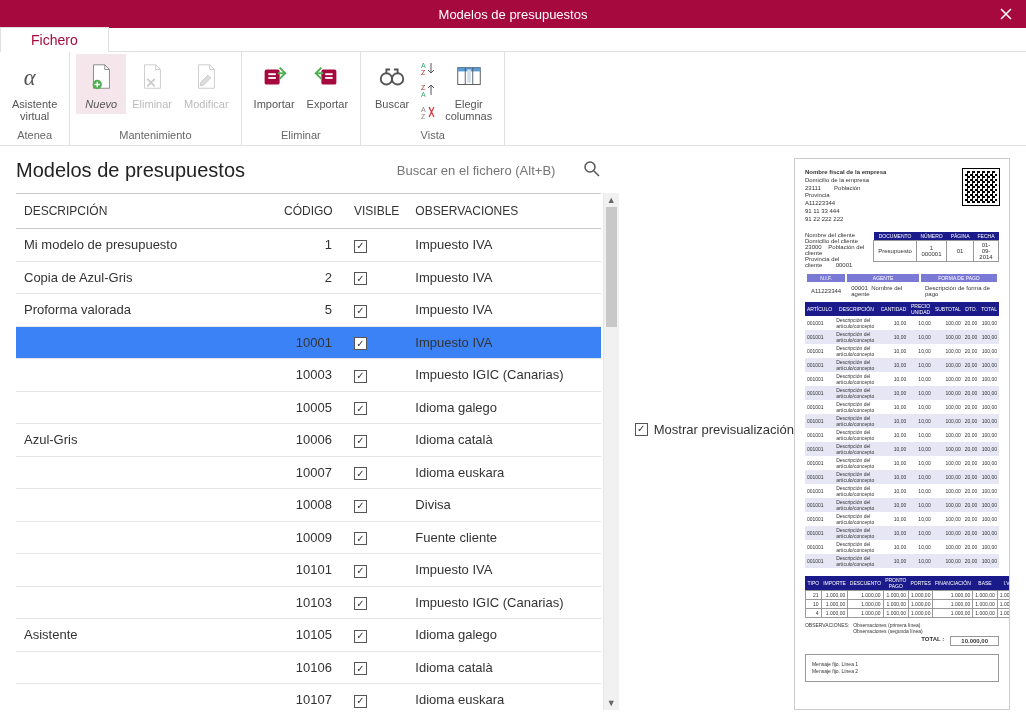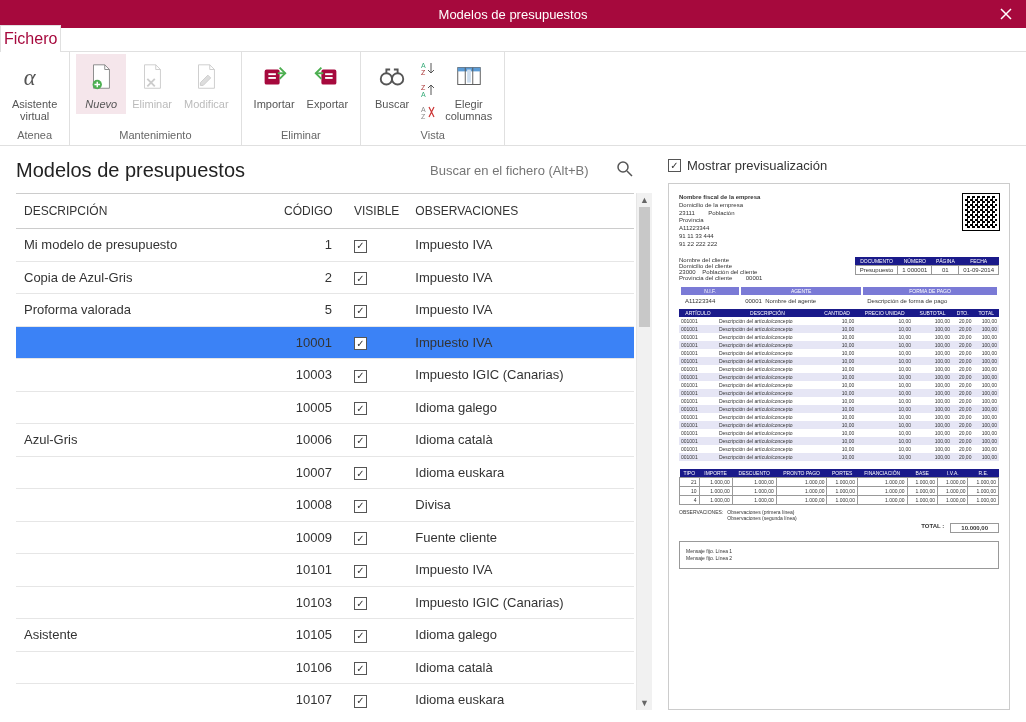--- a/index.html
+++ b/index.html
@@ -1,21 +1,21 @@
 <!DOCTYPE html>
 <html><head>
 <meta charset="utf-8">
 <style>
 * { box-sizing: border-box; margin: 0; padding: 0; }
 body { font-family: "Segoe UI", Tahoma, sans-serif; font-size: 12px; background: #fff; color: #333; width: 1026px; height: 722px; overflow: hidden; }
 .titlebar { background: #a6093d; color: #fff; height: 28px; display: flex; align-items: center; justify-content: center; position: relative; font-size: 13px; }
 .titlebar .close-btn { position: absolute; right: 0; top: 0; width: 40px; height: 28px; display: flex; align-items: center; justify-content: center; cursor: pointer; }
 .titlebar .close-btn svg { width: 12px; height: 12px; }
 .tab-strip { background: #fff; height: 24px; display: flex; align-items: flex-end; border-bottom: 1px solid #e0e0e0; }
-.tab { padding: 4px 3px; border: 1px solid #e0e0e0; border-bottom: none; background: #fff; color: #a6093d; font-size: 16px; position: relative; top: 1px; }
+.tab { padding: 4px 30px; border: 1px solid #e0e0e0; border-bottom: none; background: #fff; color: #a6093d; font-size: 14px; position: relative; top: 1px; }
 .ribbon { background: #fff; height: 94px; display: flex; border-bottom: 1px solid #e0e0e0; }
 .ribbon-group { display: flex; flex-direction: column; border-right: 1px solid #e0e0e0; padding: 2px 6px 0; }
 .ribbon-group-buttons { display: flex; flex: 1; align-items: flex-start; }
 .ribbon-group-label { text-align: center; font-size: 11px; color: #666; padding: 2px 0 4px; }
 .ribbon-btn { display: flex; flex-direction: column; align-items: center; justify-content: flex-start; padding: 4px 6px; min-width: 50px; cursor: pointer; color: #555; }
 .ribbon-btn.disabled { color: #bbb; cursor: default; }
 .ribbon-btn.highlighted { background: #f5e6eb; font-style: italic; }
 .ribbon-btn .icon-box { height: 38px; display: flex; align-items: center; justify-content: center; margin-bottom: 2px; }
 .ribbon-btn .label { font-size: 11px; text-align: center; line-height: 1.1; }
 .ribbon-small-col { display: flex; flex-direction: column; justify-content: flex-start; gap: 2px; padding-top: 4px; }
@@ -32,21 +32,21 @@
 .grid th { text-align: left; font-weight: 400; font-size: 12px; padding: 10px 8px; border-top: 1px solid #ccc; border-bottom: 1px solid #ccc; background: #fff; color: #333; }
 .grid td { padding: 8px 8px; border-bottom: 1px solid #e6e6e6; font-size: 13px; }
 .grid td.num { text-align: right; padding-right: 14px; }
 .grid td.check { text-align: left; }
 .grid tr.selected td { background: #3b82f6; }
 .scrollbar { position: absolute; right: 0; top: 0; bottom: 0; width: 16px; background: #f1f1f1; border-left: 1px solid #e6e6e6; }
 .scroll-thumb { position: absolute; left: 2px; right: 2px; top: 14px; height: 120px; background: #c8c8c8; border-radius: 0; }
 .scroll-arrow { position: absolute; left: 0; right: 0; height: 14px; display:flex; align-items:center; justify-content:center; color:#666; font-size:9px;}
 .scroll-arrow.up { top:0; }
 .scroll-arrow.down { bottom:0; }
-.right-pane { flex: 1; padding: 12px 16px; display: flex; flex-direction: column; }
+.right-pane { flex: 1; padding: 12px 16px; display: flex; flex-direction: row; }
 .preview-check-row { display: flex; align-items: center; gap: 6px; margin-bottom: 10px; font-size: 13px; color: #333; }
 .preview-box { flex: 1; border: 1px solid #ccc; background: #fff; padding: 10px; overflow: hidden; }
 .doc { width: 100%; height: 100%; font-size: 6px; color: #333; display:flex; flex-direction:column; }
 .doc-top { display:flex; justify-content:space-between; }
 .doc-company { line-height:1.3; }
 .doc-company .b { font-weight:bold; }
 .qr { width:36px; height:36px; background: repeating-conic-gradient(#000 0 25%, #fff 0 50%) 0 0/5px 5px; border:2px solid #fff; outline:1px solid #000; }
 .doc-client { margin-top:8px; display:flex; justify-content:space-between; align-items:flex-start; }
 .doc-meta { border-collapse:collapse; }
 .doc-meta th { background:#1a1a8a; color:#fff; padding:1px 4px; font-weight:400; font-size:5px; }

